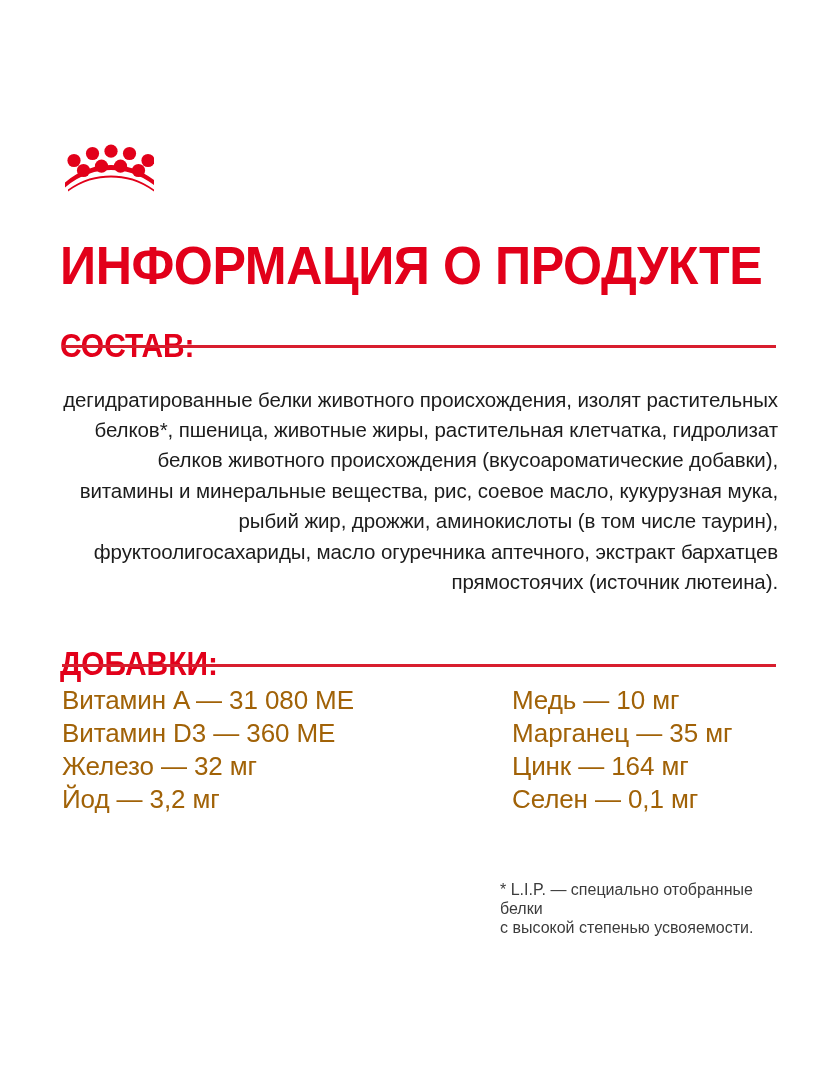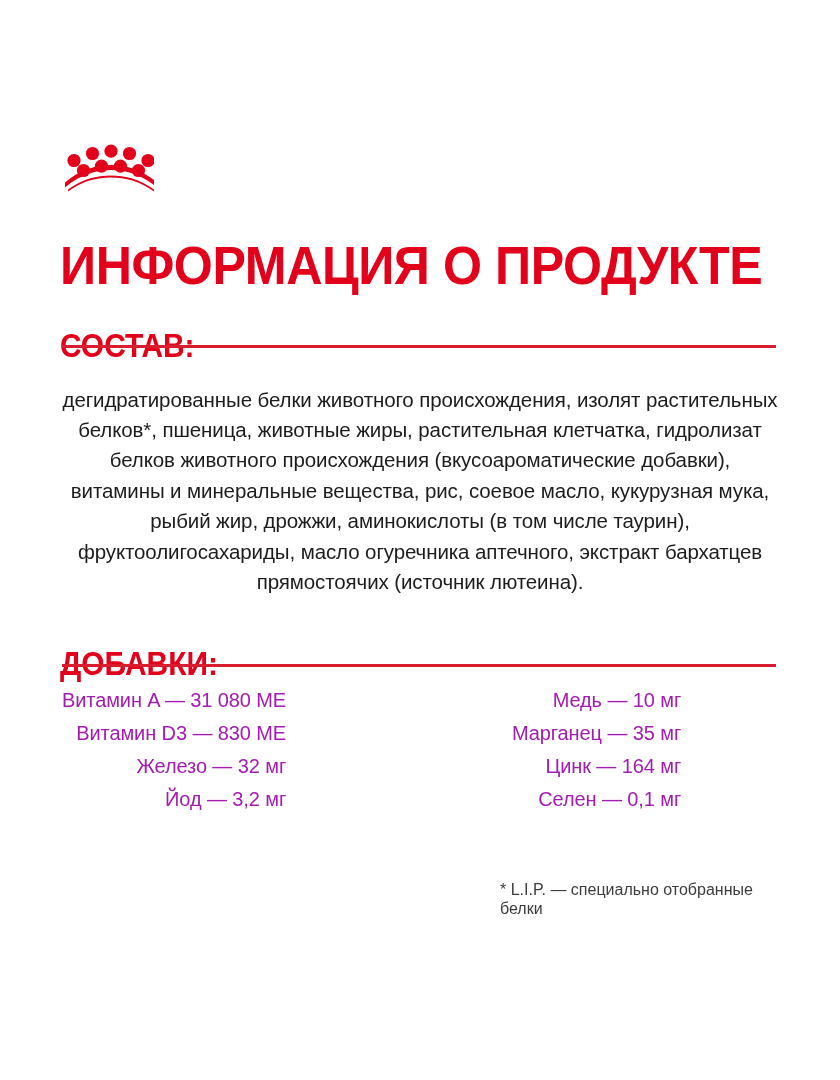--- a/index.html
+++ b/index.html
@@ -81,40 +81,39 @@
   
   .ingredients {
     position: absolute;
     left: 62px;
     top: 364px;
     width: 716px;
     font-size: 20.5px;
     line-height: 30.4px;
     color: #1c1c1c;
     letter-spacing: -0.1px;
-    text-align: center;
+    text-align: right;
   }
 
   
   .additives {
     position: absolute;
     left: 62px;
     top: 684px;
     width: 716px;
     height: 140px;
   }
   .additives-col {
     position: absolute;
     top: 0;
-    font-size: 20px;
+    font-size: 26px;
     line-height: 33px;
-    color: #a21caf;
+    color: #a16207;
     letter-spacing: -0.1px;
     white-space: nowrap;
-    text-align: right;
   }
   #additives-col-left  { left: 0px; }
   #additives-col-right { left: 438px; margin-left: 12px; }
   .additive-item { display: block; }
 
   
   .footnote {
     position: absolute;
     left: 500px;
     top: 880px;
@@ -154,29 +153,30 @@
   <h2 class="section-heading" id="heading-sostav">СОСТАВ:</h2>
   <div class="rule" id="rule-sostav"></div>
   <p class="ingredients">дегидратированные белки животного происхождения, изолят растительных белков*, пшеница, животные жиры, растительная клетчатка, гидролизат белков животного происхождения (вкусоароматические добавки), витамины и минеральные вещества, рис, соевое масло, кукурузная мука, рыбий жир, дрожжи, аминокислоты (в том числе таурин), фруктоолигосахариды, масло огуречника аптечного, экстракт бархатцев прямостоячих (источник лютеина).</p>
 
   <h2 class="section-heading" id="heading-dobavki">ДОБАВКИ:</h2>
   <div class="rule" id="rule-dobavki"></div>
 
   <div class="additives">
     <div class="additives-col" id="additives-col-left">
       <span class="additive-item">Витамин A — 31 080 МЕ</span>
-      <span class="additive-item">Витамин D3 — 830 МЕ</span>
+      <span class="additive-item">Витамин D3 — 360 МЕ</span>
       <span class="additive-item">Железо — 32 мг</span>
       <span class="additive-item">Йод — 3,2 мг</span>
     </div>
     <div class="additives-col" id="additives-col-right">
       <span class="additive-item">Медь — 10 мг</span>
       <span class="additive-item">Марганец — 35 мг</span>
       <span class="additive-item">Цинк — 164 мг</span>
       <span class="additive-item">Селен — 0,1 мг</span>
     </div>
   </div>
 
   <div class="footnote">
     <span class="footnote-line">* L.I.P. — специально отобранные белки</span>
+    <span class="footnote-line">с высокой степенью усвояемости.</span>
   </div>
 
 </div>
 
 </body></html>

